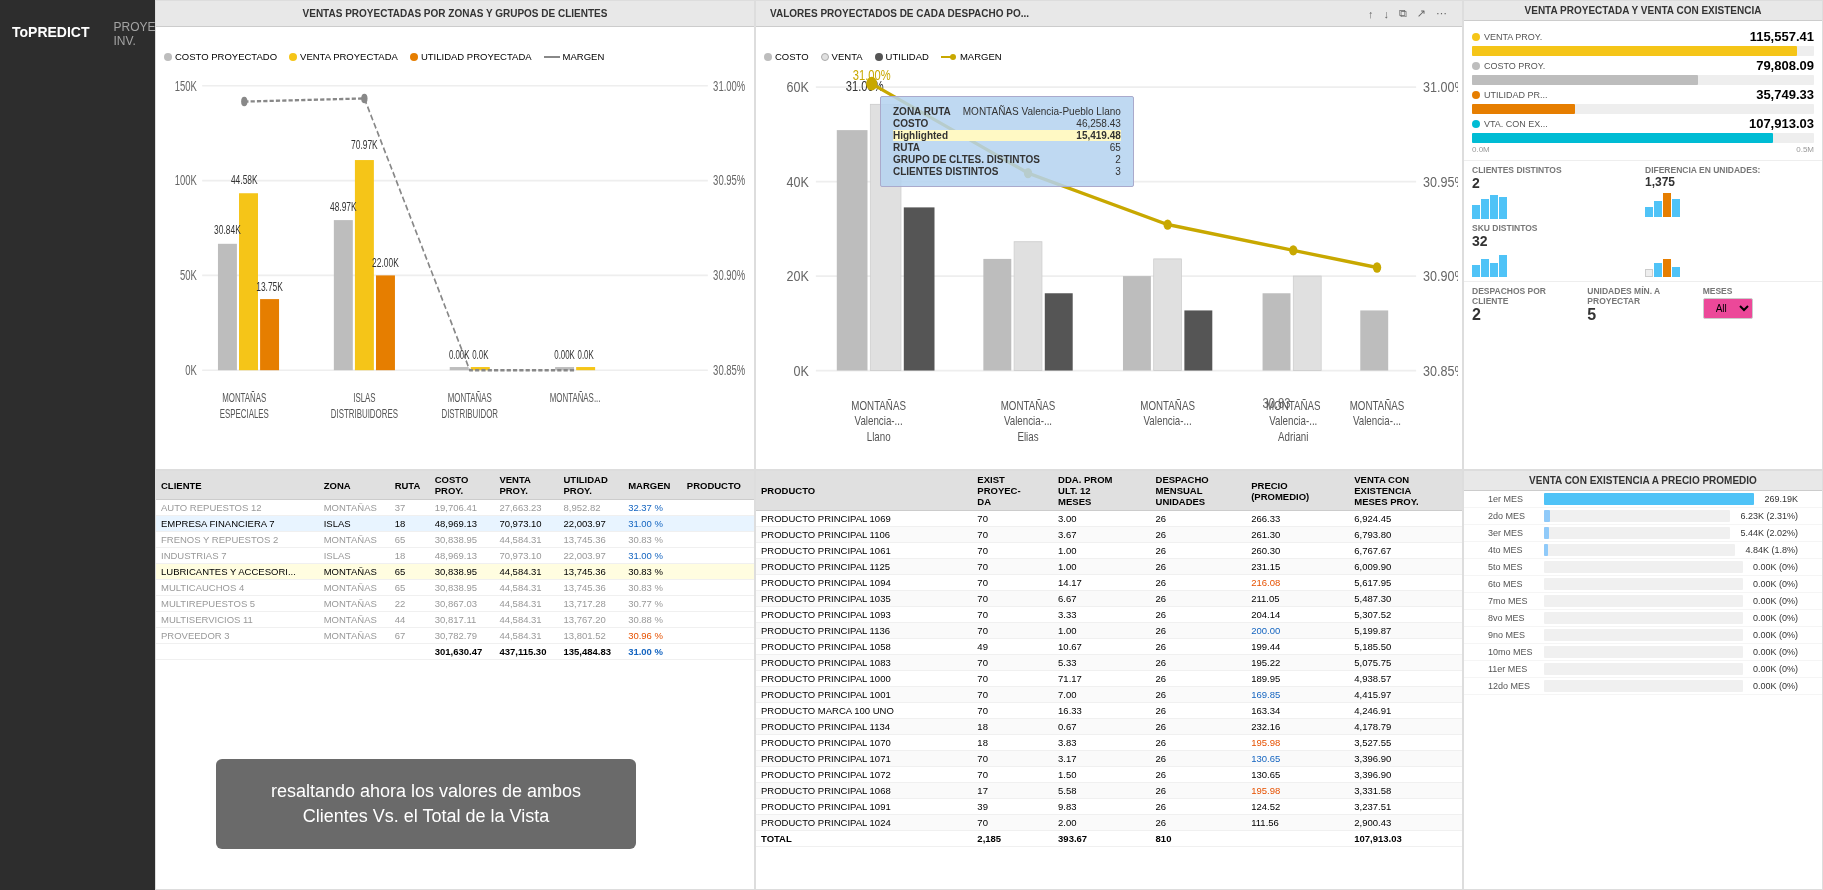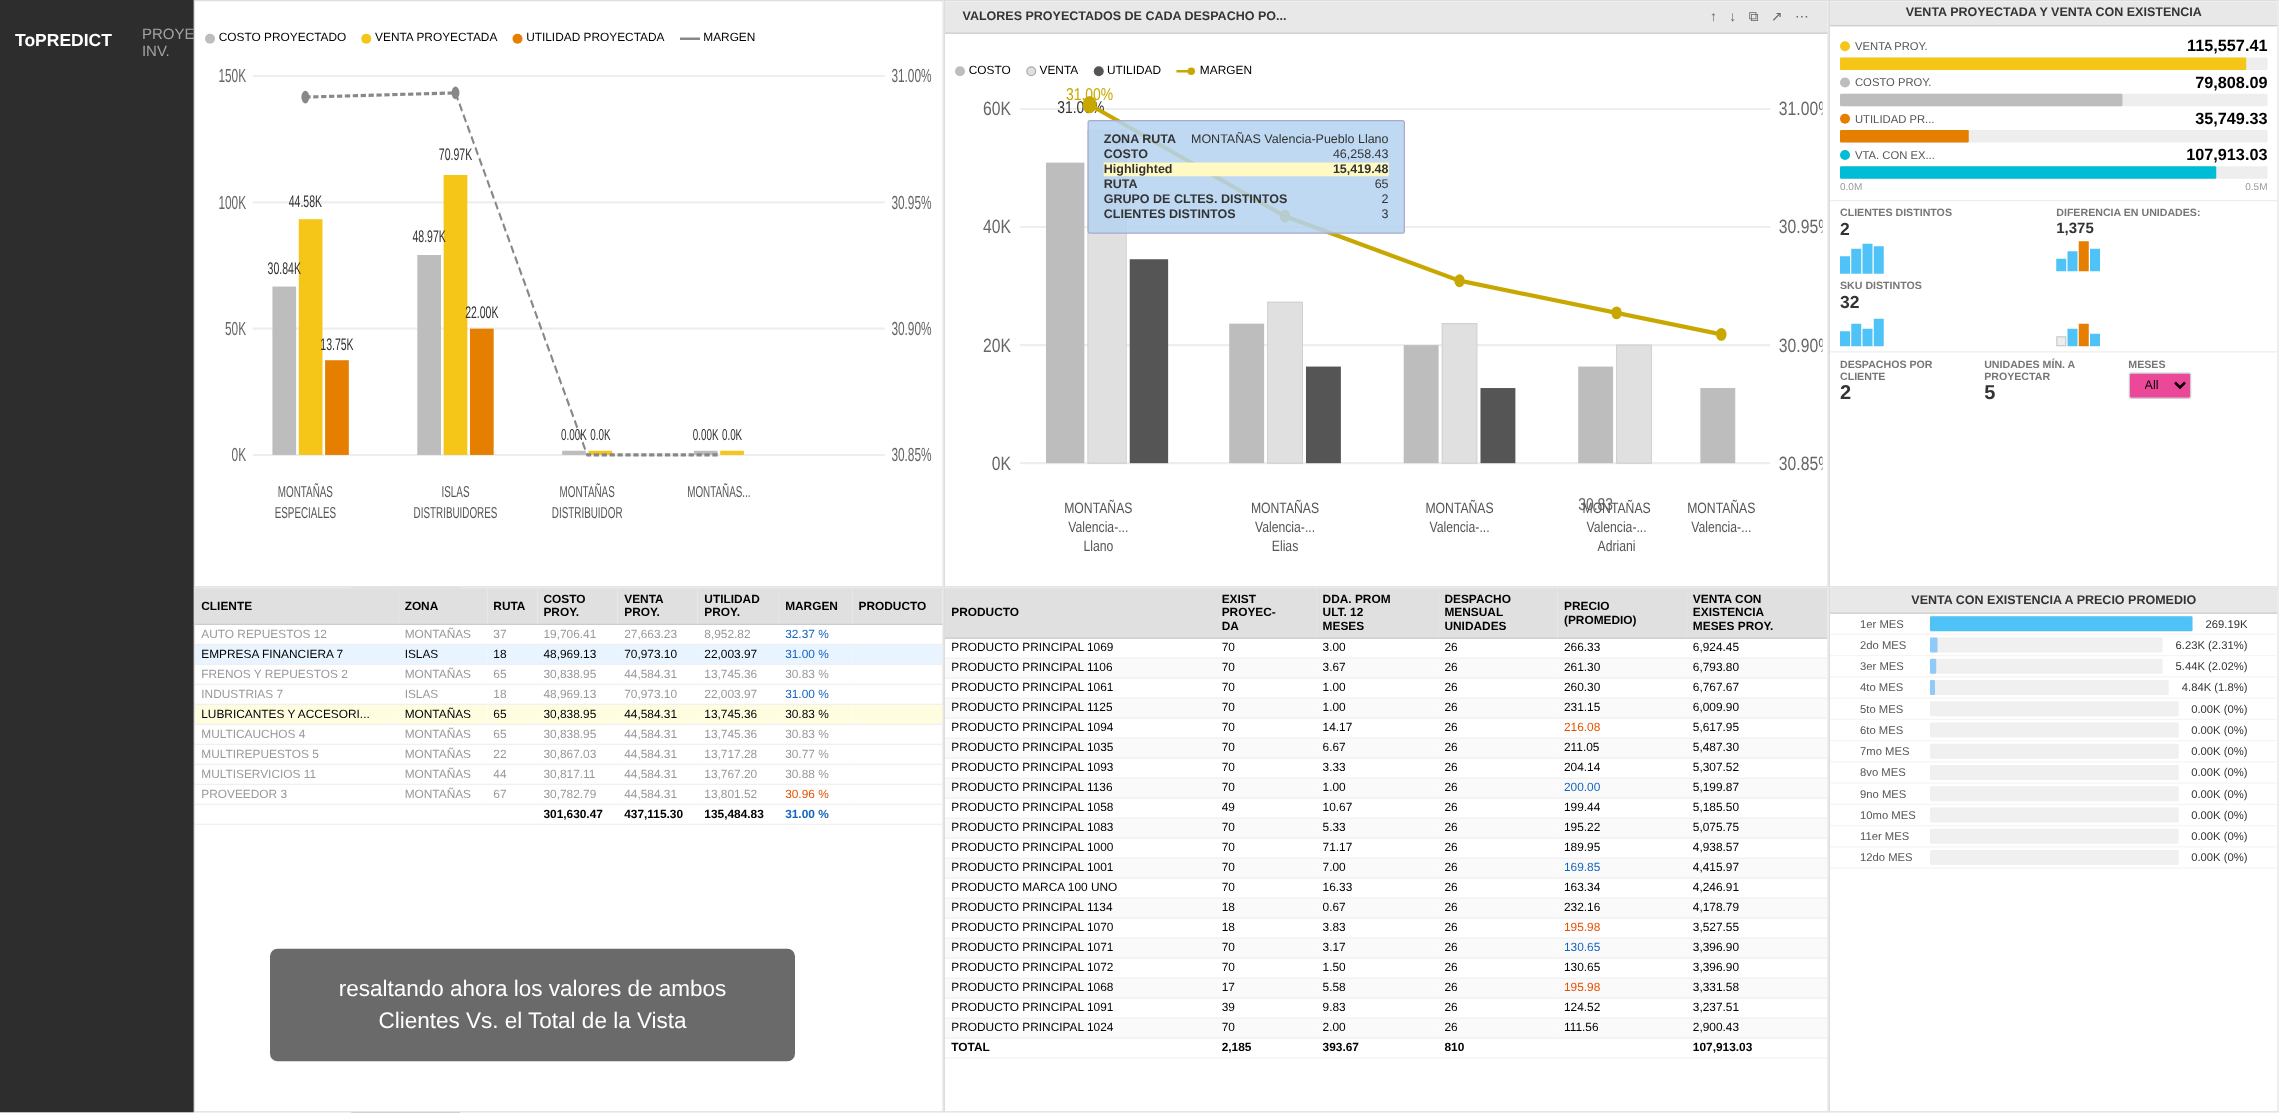--- a/index.html
+++ b/index.html
@@ -312,20 +312,23 @@
   <div class="sidebar-item active">PROYECC. CLIENTE</div>
   <div class="sidebar-item">PROMEDIO. GEOGRÁFICA</div>
   <div class="sidebar-item">AVeryGoodSolution.com</div>
 </div>
 
 <div id="main">
 
   <div id="top-row">
 
     <div class="panel" id="panel-left">
+      <div class="panel-title-row">
+        <div class="panel-title" style="flex:1;background:transparent;border:none;">VENTAS PROYECTADAS POR ZONAS Y GRUPOS DE CLIENTES</div>
+      </div>
 
       <div class="legend">
         <div class="legend-item">
           <div class="legend-dot" style="background:#bdbdbd;"></div>
           <span>COSTO PROYECTADO</span>
         </div>
         <div class="legend-item">
           <div class="legend-dot" style="background:#f5c518;"></div>
           <span>VENTA PROYECTADA</span>
         </div>
@@ -492,21 +495,21 @@
 
           <text x="382" y="198" text-anchor="middle" font-size="7" fill="#555">MONTAÑAS</text>
           <text x="382" y="207" text-anchor="middle" font-size="7" fill="#555">Valencia-...</text>
           <text x="382" y="216" text-anchor="middle" font-size="7" fill="#555">Adriani</text>
 
           <text x="442" y="198" text-anchor="middle" font-size="7" fill="#555">MONTAÑAS</text>
           <text x="442" y="207" text-anchor="middle" font-size="7" fill="#555">Valencia-...</text>
         </svg>
 
         
-        <div class="tooltip" style="top:30px;left:114px;">
+        <div class="tooltip" style="top:30px;left:124px;">
           <div class="tooltip-row">
             <span class="tooltip-label">ZONA RUTA</span>
             <span class="tooltip-value">MONTAÑAS Valencia-Pueblo Llano</span>
           </div>
           <div class="tooltip-row">
             <span class="tooltip-label">COSTO</span>
             <span class="tooltip-value">46,258.43</span>
           </div>
           <div class="tooltip-row tooltip-highlighted">
             <span class="tooltip-label">Highlighted</span>

